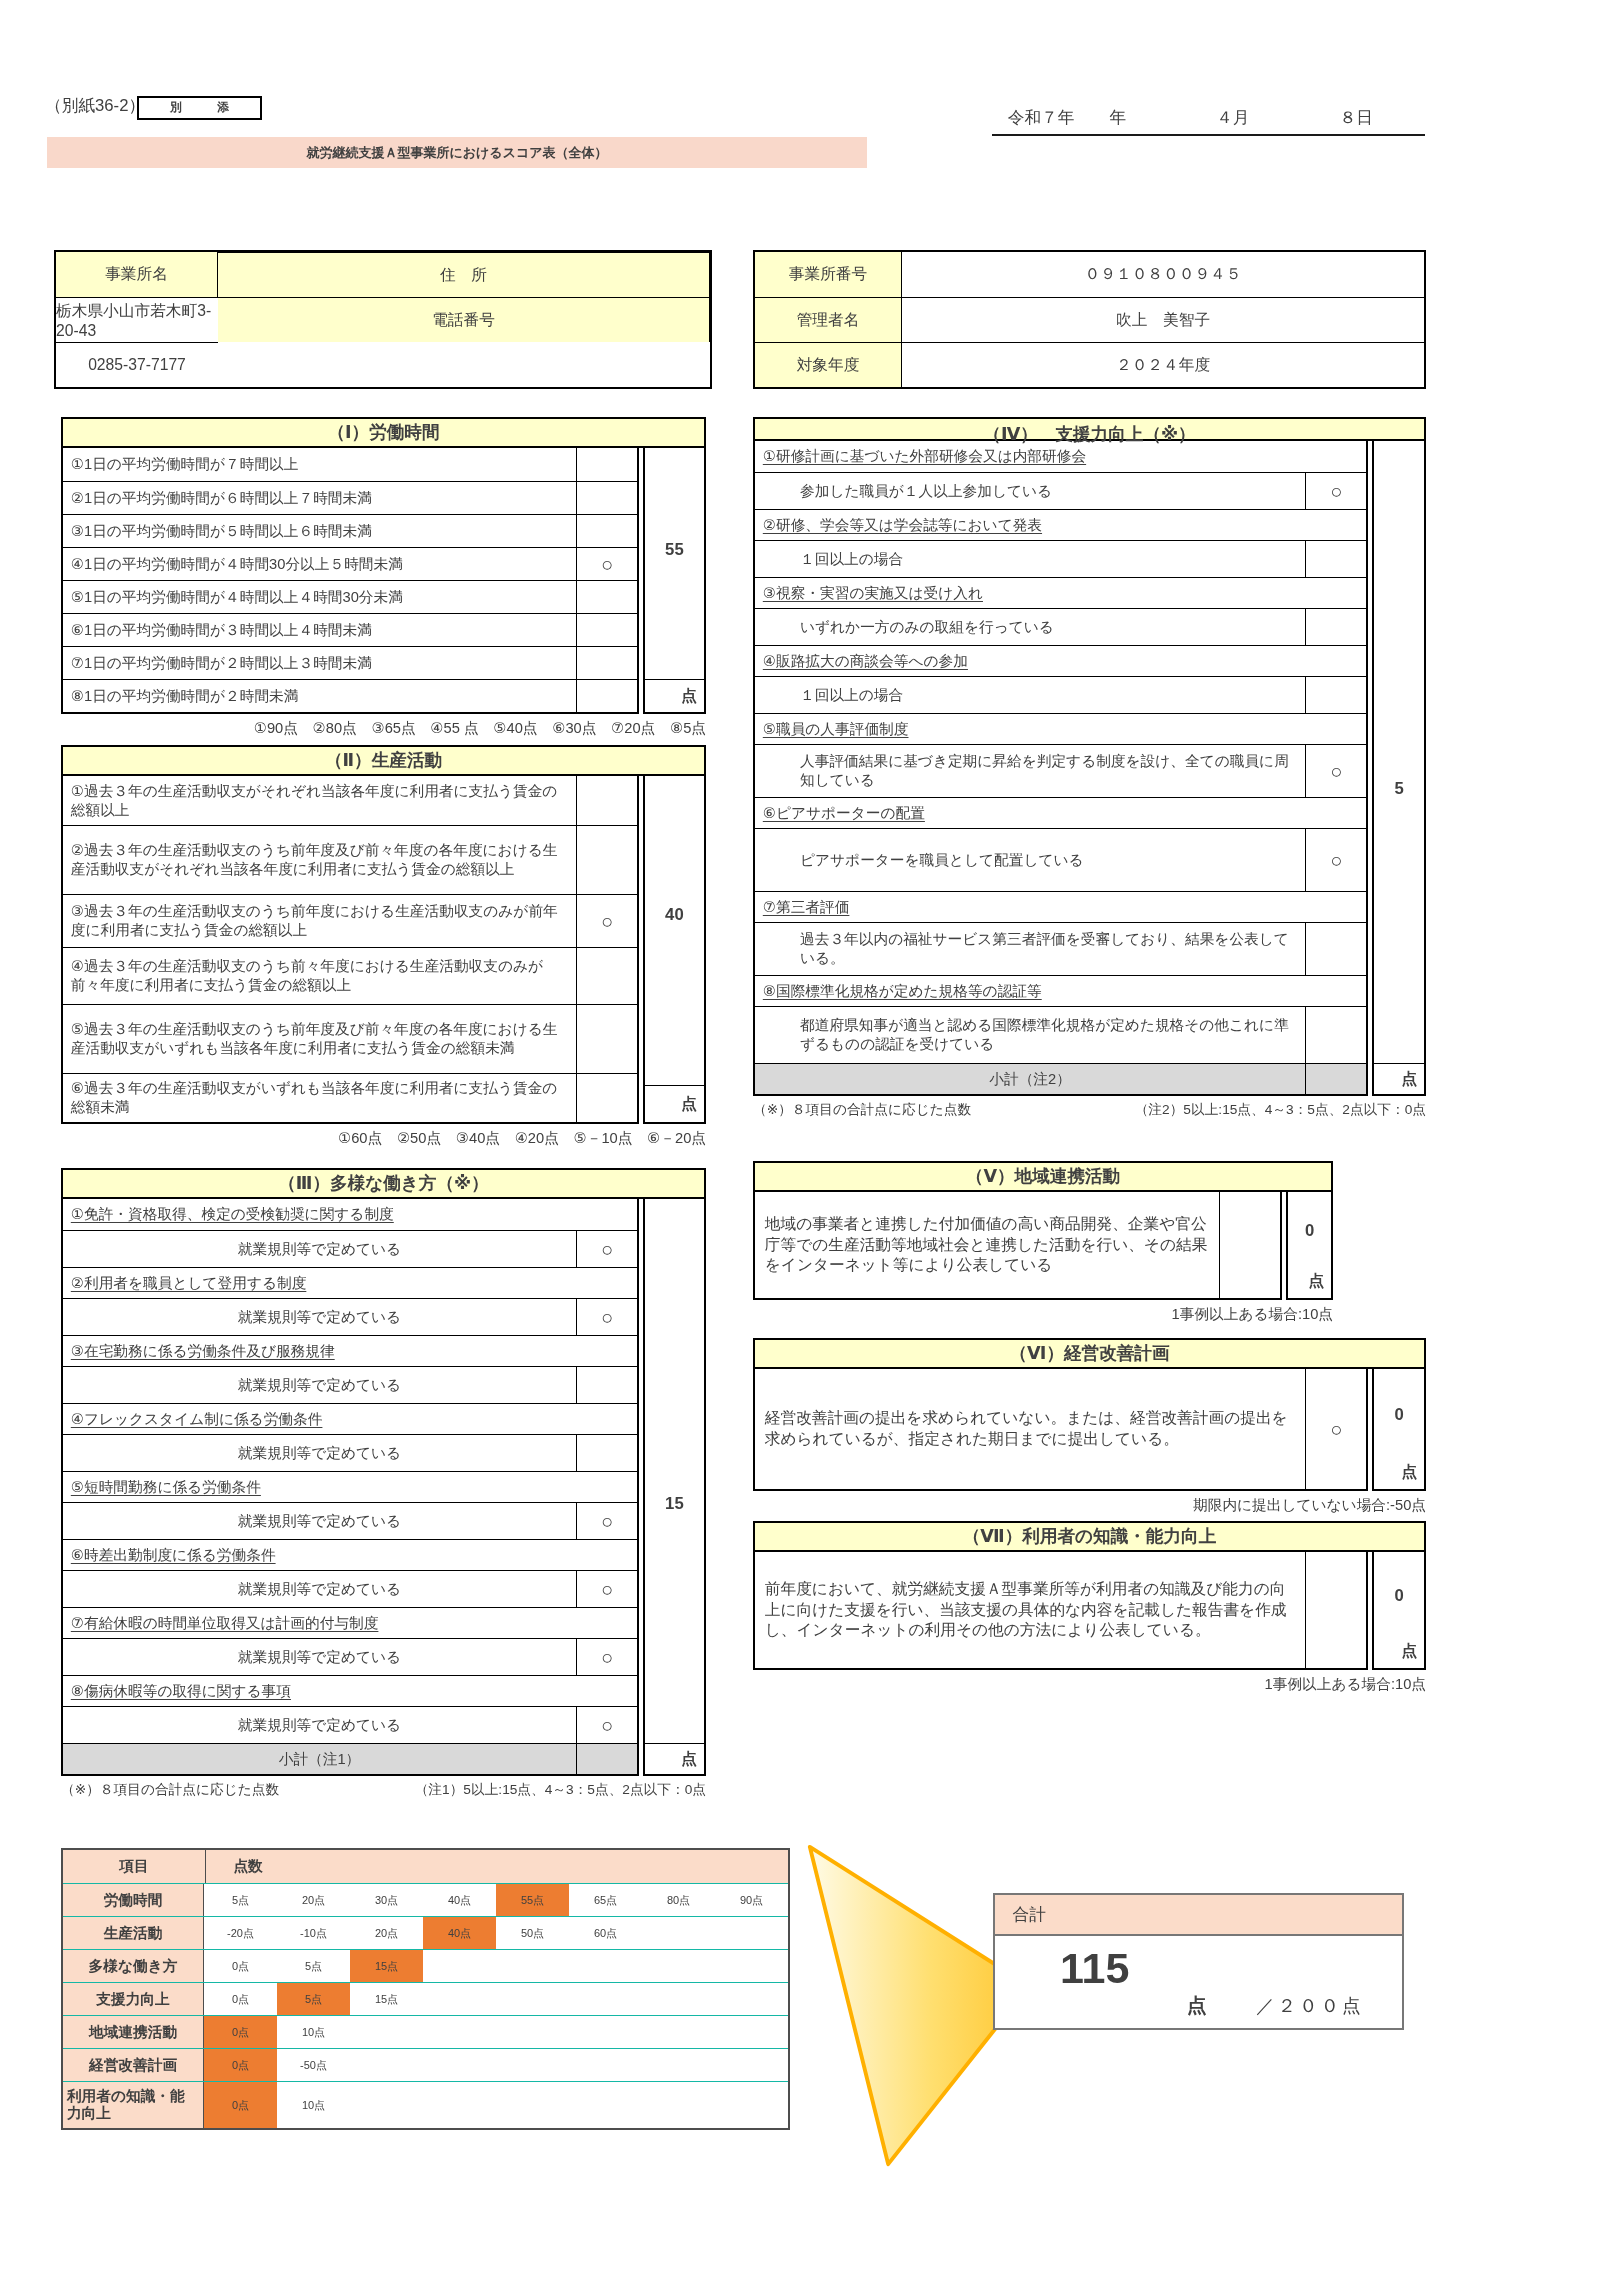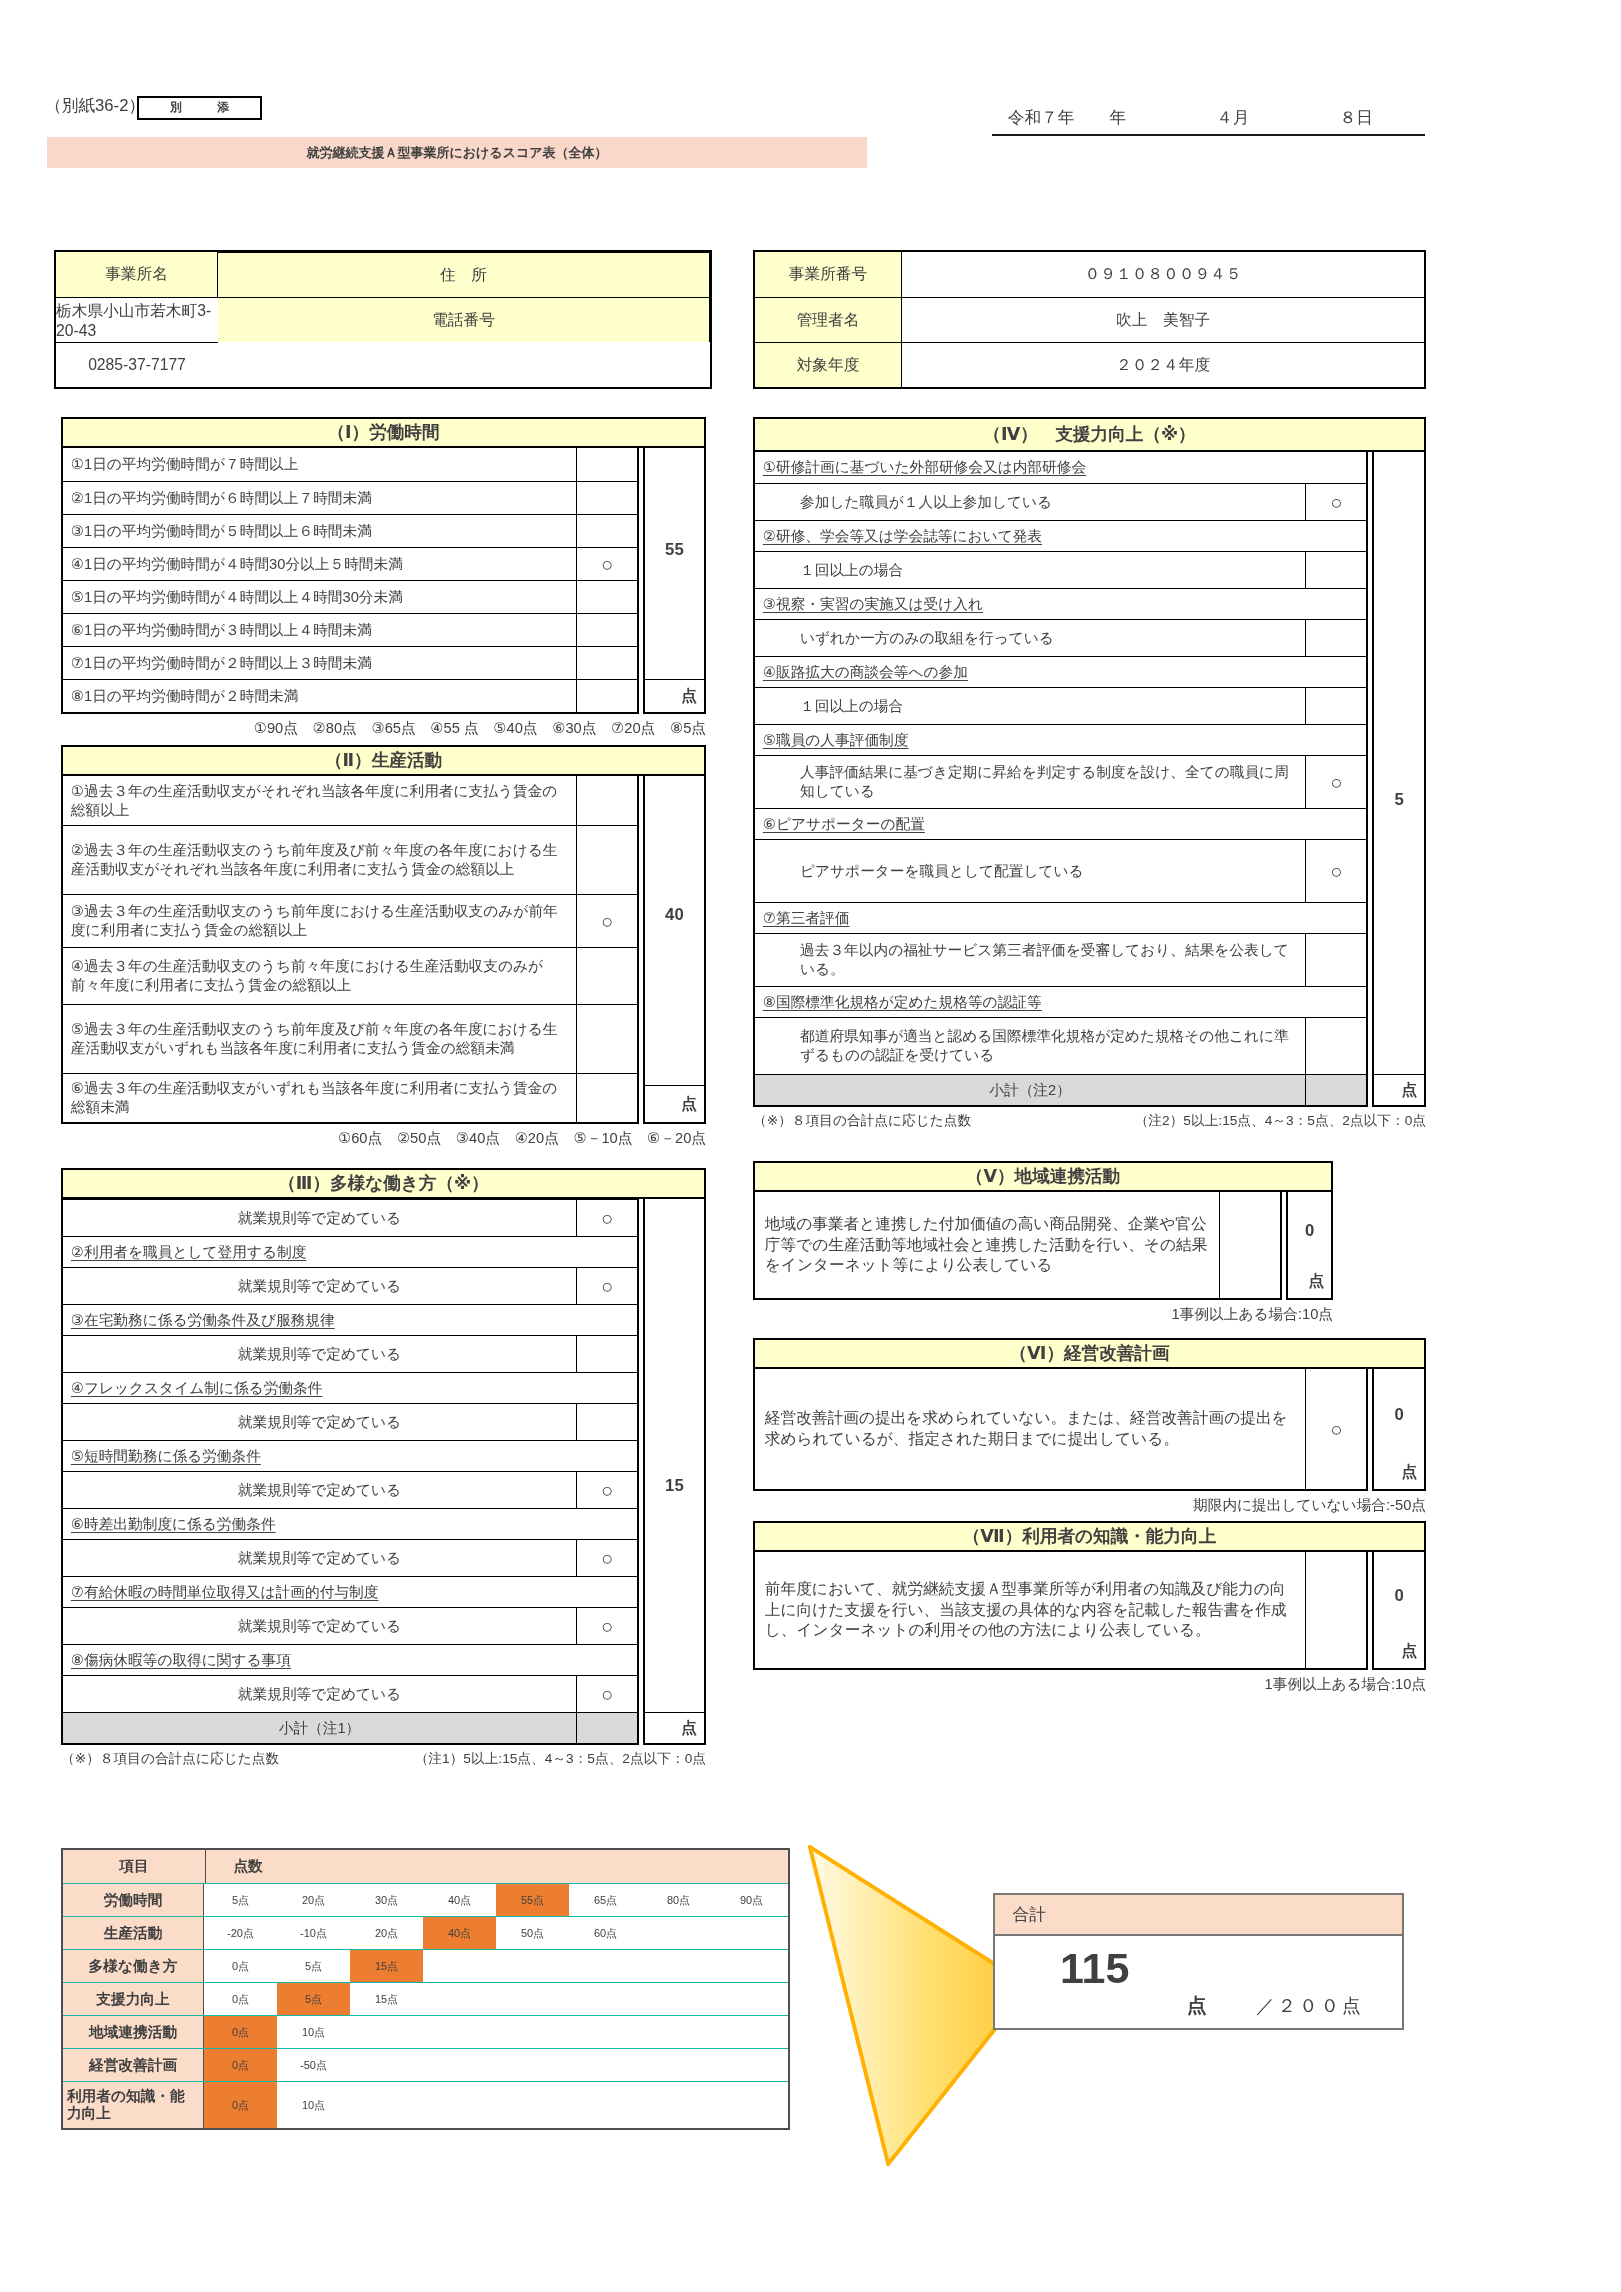--- a/index.html
+++ b/index.html
@@ -194,20 +194,23 @@
         <div class="scoreunit h38">点</div>
       </div>
     </div>
     <div class="legend">①60点　②50点　③40点　④20点　⑤－10点　⑥－20点</div>
   </div>
 
   <div class="sec" style="left:61px;top:1168px;width:645px">
     <div class="sec-head">（Ⅲ）多様な働き方（※）</div>
     <div class="sec-body">
       <div class="sec-main w590">
+        <div class="ihead first h32">
+            <span class="ul">①免許・資格取得、検定の受検勧奨に関する制度</span>
+          </div>
         <div class="srow h38">
             <div class="stext ctr">就業規則等で定めている</div>
             <div class="smark">○</div>
           </div>
         <div class="ihead h32">
             <span class="ul">②利用者を職員として登用する制度</span>
           </div>
         <div class="srow h38">
             <div class="stext ctr">就業規則等で定めている</div>
             <div class="smark">○</div>
@@ -266,21 +269,21 @@
         <div class="scoreunit h32">点</div>
       </div>
     </div>
     <div class="foot2">
       <span>（※）８項目の合計点に応じた点数</span>
       <span class="fr">（注1）5以上:15点、4～3：5点、2点以下：0点</span>
     </div>
   </div>
 
   <div class="sec" style="left:753px;top:417px;width:673px">
-    <div class="sec-head" style="height:35px;line-height:31px">（Ⅳ）　支援力向上（※）</div>
+    <div class="sec-head" style="height:24px;line-height:31px">（Ⅳ）　支援力向上（※）</div>
     <div class="sec-body">
       <div class="sec-main w628">
         <div class="ihead first h32">
             <span class="ul">①研修計画に基づいた外部研修会又は内部研修会</span>
           </div>
         <div class="srow h38">
             <div class="stext ind">参加した職員が１人以上参加している</div>
             <div class="smark">○</div>
           </div>
         <div class="ihead h32">

